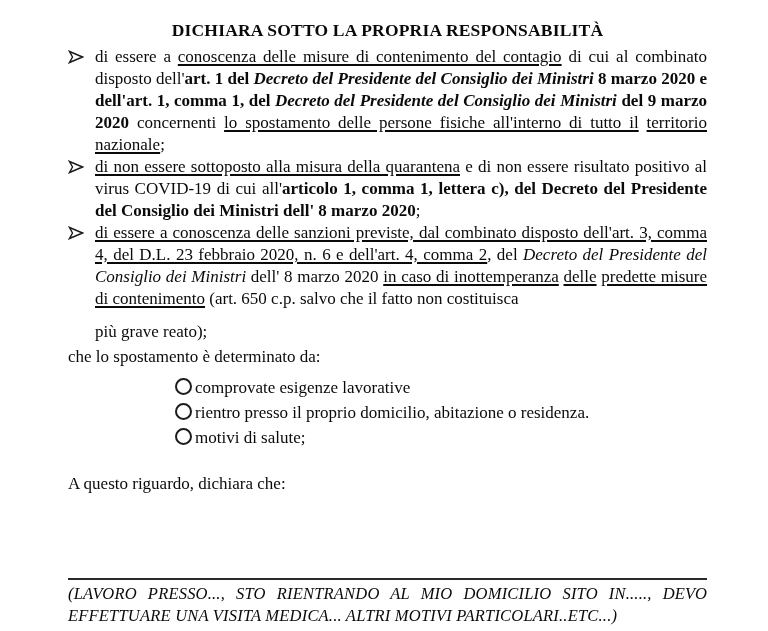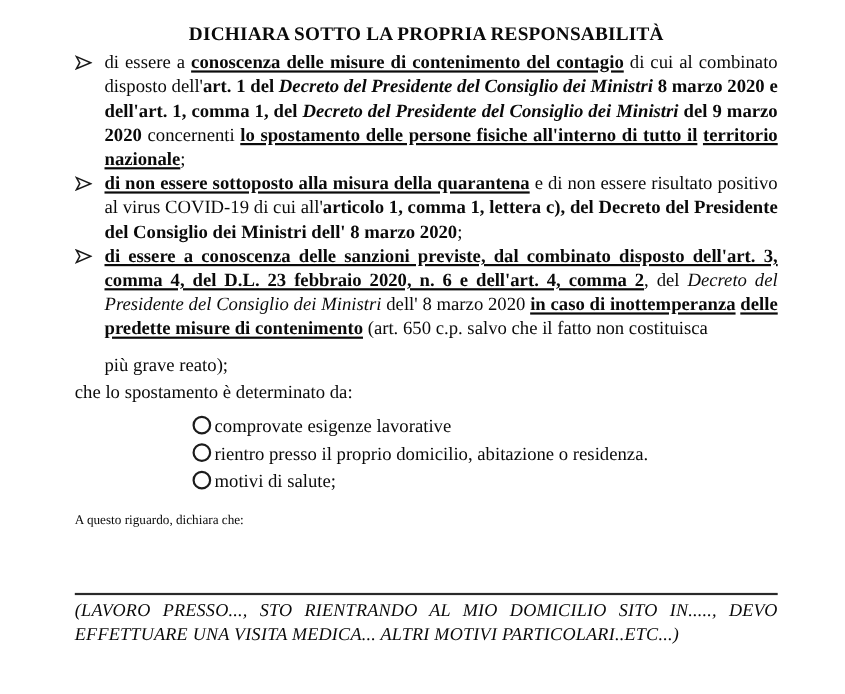--- a/index.html
+++ b/index.html
@@ -36,21 +36,21 @@
     position: absolute;
     left: 0;
     top: 4px;
     width: 16px;
     height: 14px;
   }
   .seg-b  { font-weight: bold; }
   .seg-i  { font-style: italic; }
   .seg-bi { font-weight: bold; font-style: italic; }
   .seg-bu {
-    font-weight: bold;
+    font-weight: normal;
     text-decoration: underline;
     text-decoration-thickness: 1.5px;
     text-underline-offset: 2px;
   }
   .continuation {
     margin: 11px 0 0 27px;
     font-size: 17px;
     line-height: 22px;
   }
   .intro-line {
@@ -70,29 +70,29 @@
   .radio-circle {
     flex: 0 0 auto;
     width: 17px;
     height: 17px;
     border: 2px solid #1c1c1c;
     border-radius: 50%;
     background: #ffffff;
     margin-right: 3px;
   }
   .regard-line {
-    margin-top: 8px;
-    font-size: 12px;
+    margin-top: 20px;
+    font-size: 17px;
     line-height: 22px;
   }
   .footer-block {
     position: absolute;
     left: 68px;
     right: 61px;
-    top: 539px;
+    top: 578px;
   }
   .signature-rule {
     border-top: 2px solid #2a2a2a;
     height: 0;
     margin-bottom: 3px;
   }
   .footer-note {
     font-style: italic;
     font-size: 16.5px;
     line-height: 21.5px;

